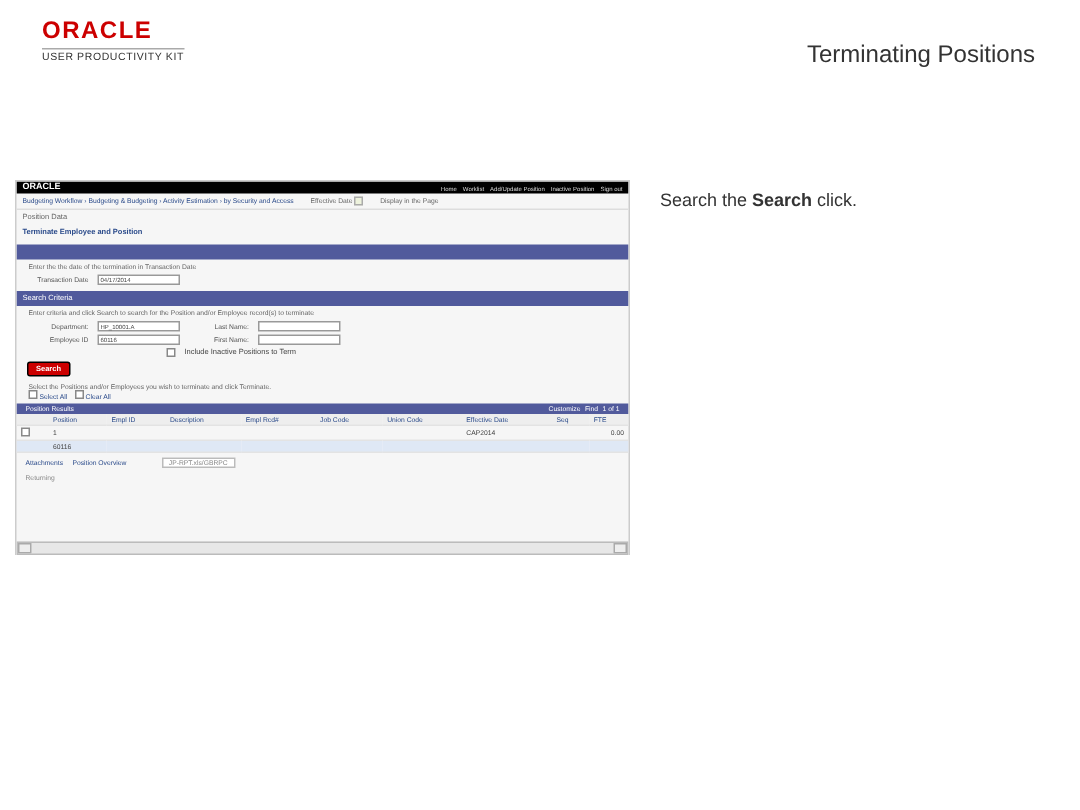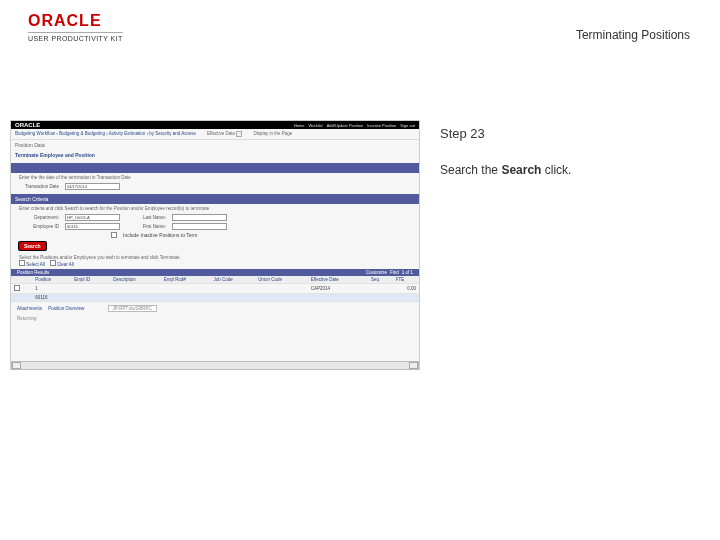--- a/index.html
+++ b/index.html
@@ -3,21 +3,21 @@
 <meta charset="utf-8">
 <style>
   * { box-sizing: border-box; }
   body { margin: 0; width: 720px; height: 540px; background: #fff; font-family: Arial, Helvetica, sans-serif; color: #333; overflow: hidden; }
   .page { width: 720px; height: 540px; position: relative; }
 
   .header { position: relative; height: 48px; }
   .logo { position: absolute; left: 28px; top: 12px; }
   .logo-word { color: #c00; font-weight: bold; font-size: 16px; letter-spacing: 1px; }
   .logo-sub { font-size: 7px; color: #333; letter-spacing: 0.4px; margin-top: 2px; border-top: 1px solid #aaa; padding-top: 2px; }
-  .page-title { position: absolute; right: 30px; top: 28px; font-size: 12px; color: #333; }
+  .page-title { position: absolute; right: 30px; top: 28px; font-size: 16px; color: #333; }
 
   .main { position: absolute; left: 10px; right: 10px; top: 120px; }
 
   .frame {
     position: absolute; left: 0; top: 0; width: 410px; height: 250px;
     background: #f6f6f6; border: 1px solid #ccc; border-bottom: none;
     font-size: 5px; color: #444; overflow: hidden;
   }
   .frame .f-bar { background: #000; color: #fff; padding: 1px 4px; display: flex; justify-content: space-between; align-items: center; }
   .frame .f-bar .brand { font-weight: bold; font-size: 6px; }
@@ -201,20 +201,19 @@
       </div>
 
       <div class="scroll-h">
         <div class="sq"></div>
         <div class="sp"></div>
         <div class="sq"></div>
       </div>
     </div>
 
     <div class="side">
-      <div class="step">Step 23</div>
       <div class="desc">
         <span>Search the </span><b>Search</b><span> click.</span>
       </div>
     </div>
 
   </div>
 </div>
 
 </body></html>

